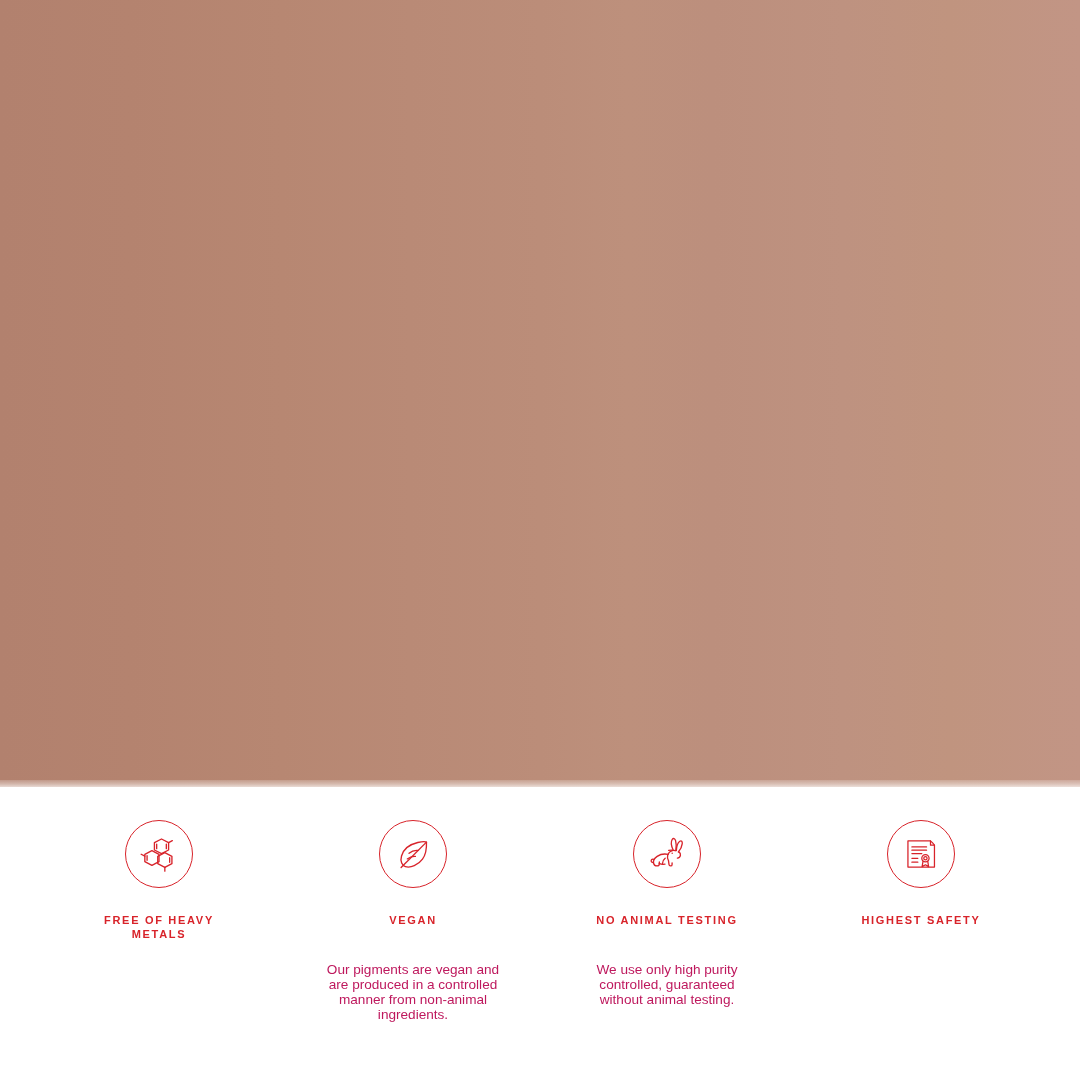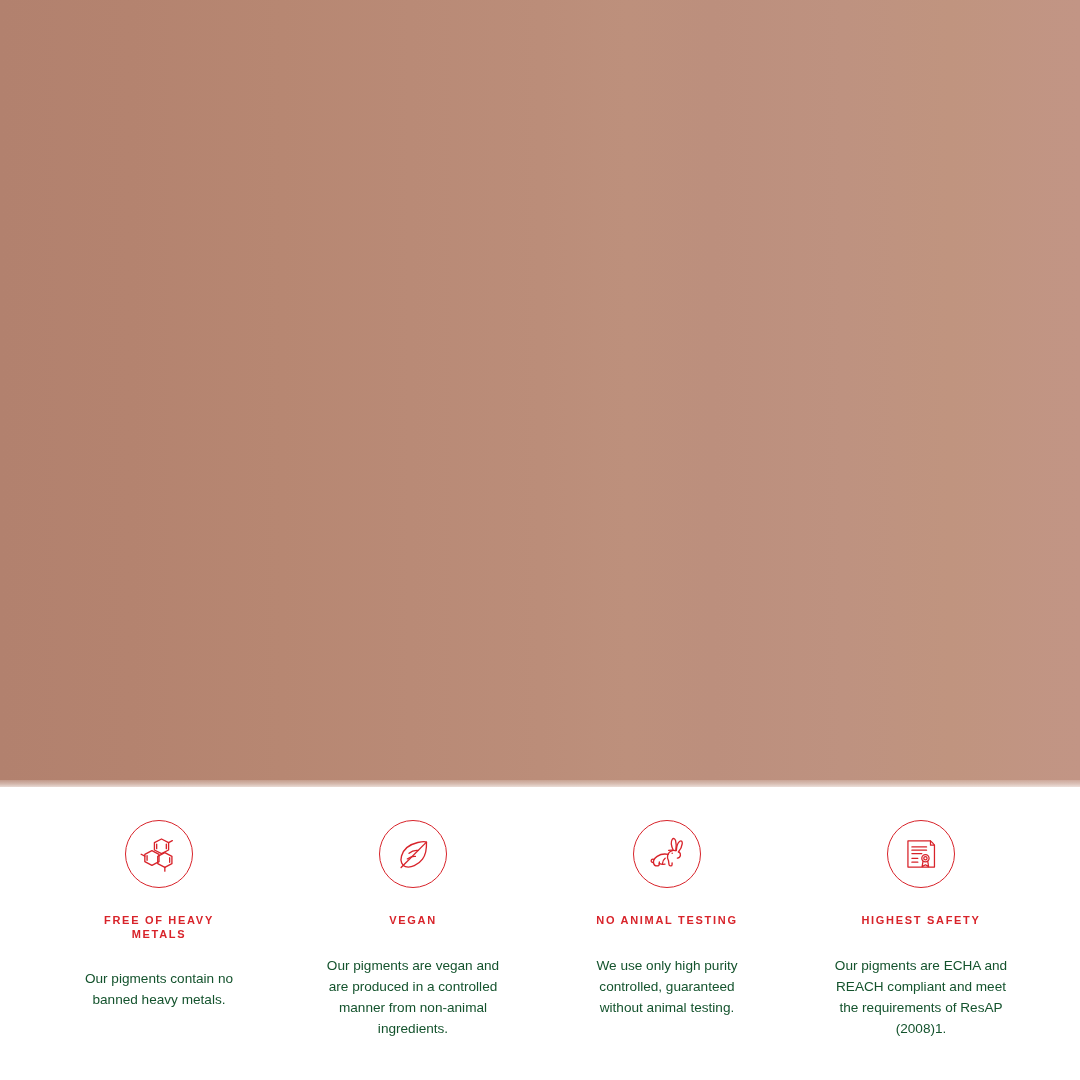--- a/index.html
+++ b/index.html
@@ -95,24 +95,24 @@
     font-size: 11px;
     font-weight: bold;
     letter-spacing: 1.7px;
     color: #d8232a;
     text-transform: uppercase;
     line-height: 13.5px;
     max-width: 170px;
   }
 
   .feature-text {
-    margin-top: 27px;
+    margin-top: 34px;
     font-size: 13.6px;
-    line-height: 21px;
-    color: #14532d;
+    line-height: 15px;
+    color: #be185d;
     max-width: 176px;
   }
 
   .feature.wide-title .feature-title {
     max-width: 150px;
   }
 </style>
 </head>
 <body>
 
@@ -137,21 +137,20 @@
 
           <polygon points="31,22.4 39.5,26.8 39.5,35.6 31,40.0 22.5,35.6 22.5,26.8"></polygon>
           <line x1="36.8" y1="28.5" x2="36.8" y2="34.0"></line>
 
           <line x1="7" y1="26.6" x2="2.6" y2="24.3"></line>
           <line x1="35.5" y1="10.4" x2="40.0" y2="8.0"></line>
           <line x1="31" y1="40.0" x2="31" y2="44.6"></line>
         </svg>
       </div>
       <div class="feature-title">FREE OF HEAVY METALS</div>
-      <div class="feature-text">Our pigments contain no banned heavy metals.</div>
     </div>
 
     <div class="feature">
       <div class="icon-circle">
         <svg width="38" height="38" viewBox="0 0 48 48" fill="none" stroke="#d8232a" stroke-width="1.7" stroke-linejoin="round" stroke-linecap="round">
 
           <path d="M41 9 C41 9 38.5 7.5 30 9.5 C20 11.8 12 18 9.5 26.5 C7.4 33.6 10.5 38.8 14.4 40 C21 42 30.5 38 36 30.5 C41.6 22.9 41 9 41 9 Z"></path>
 
           <path d="M41 9 L9 41"></path>
 
@@ -212,17 +211,16 @@
           <line x1="12.5" y1="29.4" x2="20.0" y2="29.4"></line>
           <line x1="12.5" y1="34.4" x2="20.0" y2="34.4"></line>
 
           <circle cx="29.6" cy="29.4" r="4.6"></circle>
           <circle cx="29.6" cy="29.4" r="2.1"></circle>
 
           <path d="M26.6 33.0 L25.4 40.0 L29.6 37.6 L33.6 40.0 L32.5 33.0"></path>
         </svg>
       </div>
       <div class="feature-title">HIGHEST SAFETY</div>
-      <div class="feature-text">Our pigments are ECHA and REACH compliant and meet the requirements of ResAP (2008)1.</div>
     </div>
 
   </div>
 </div>
 
 </body></html>

